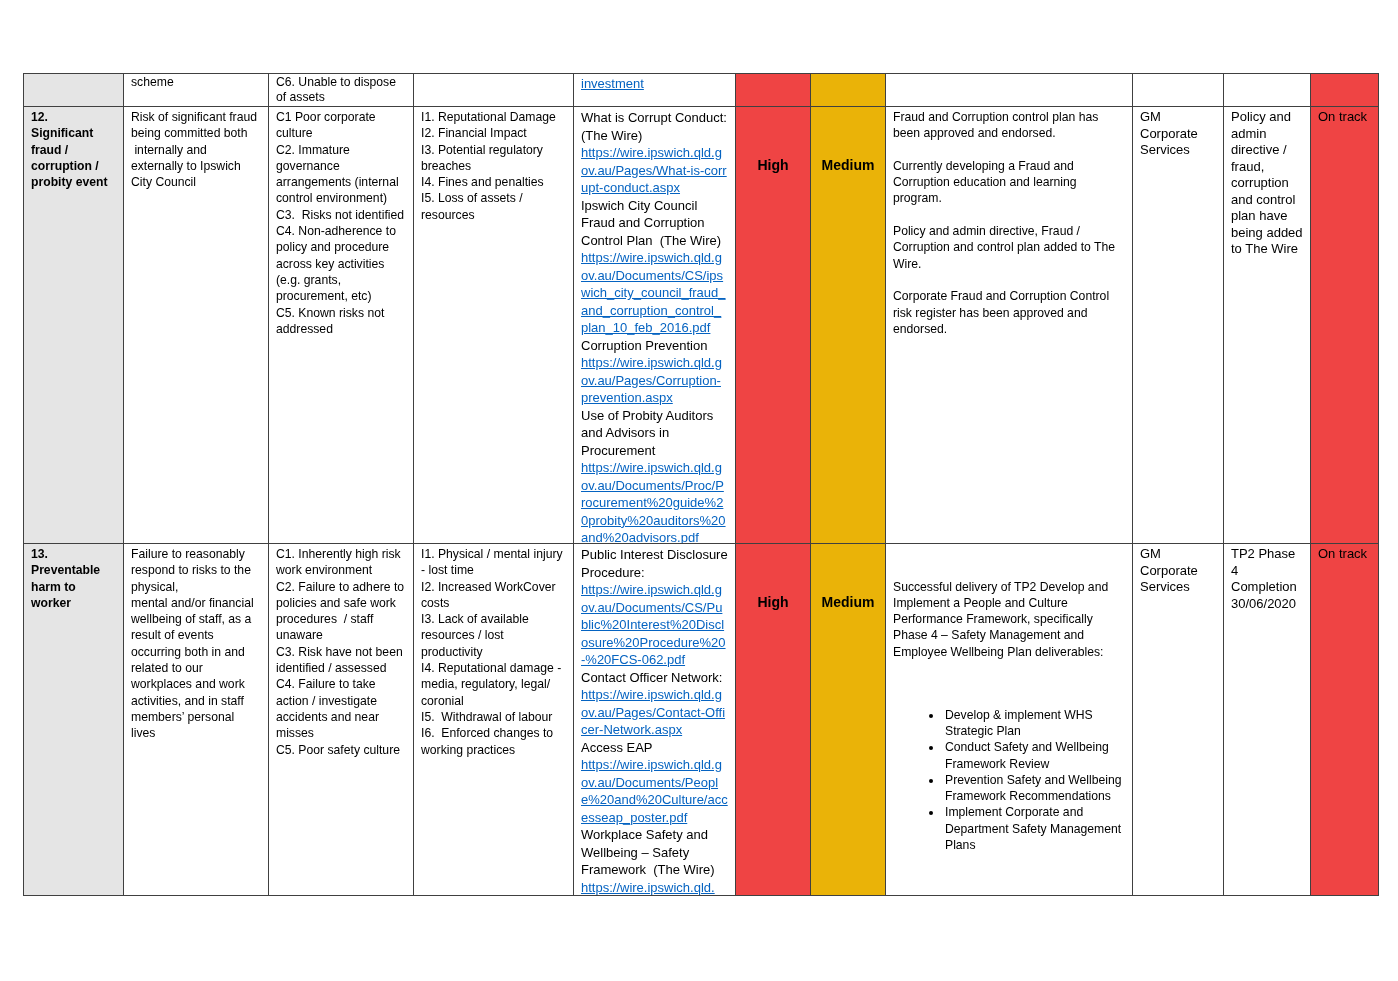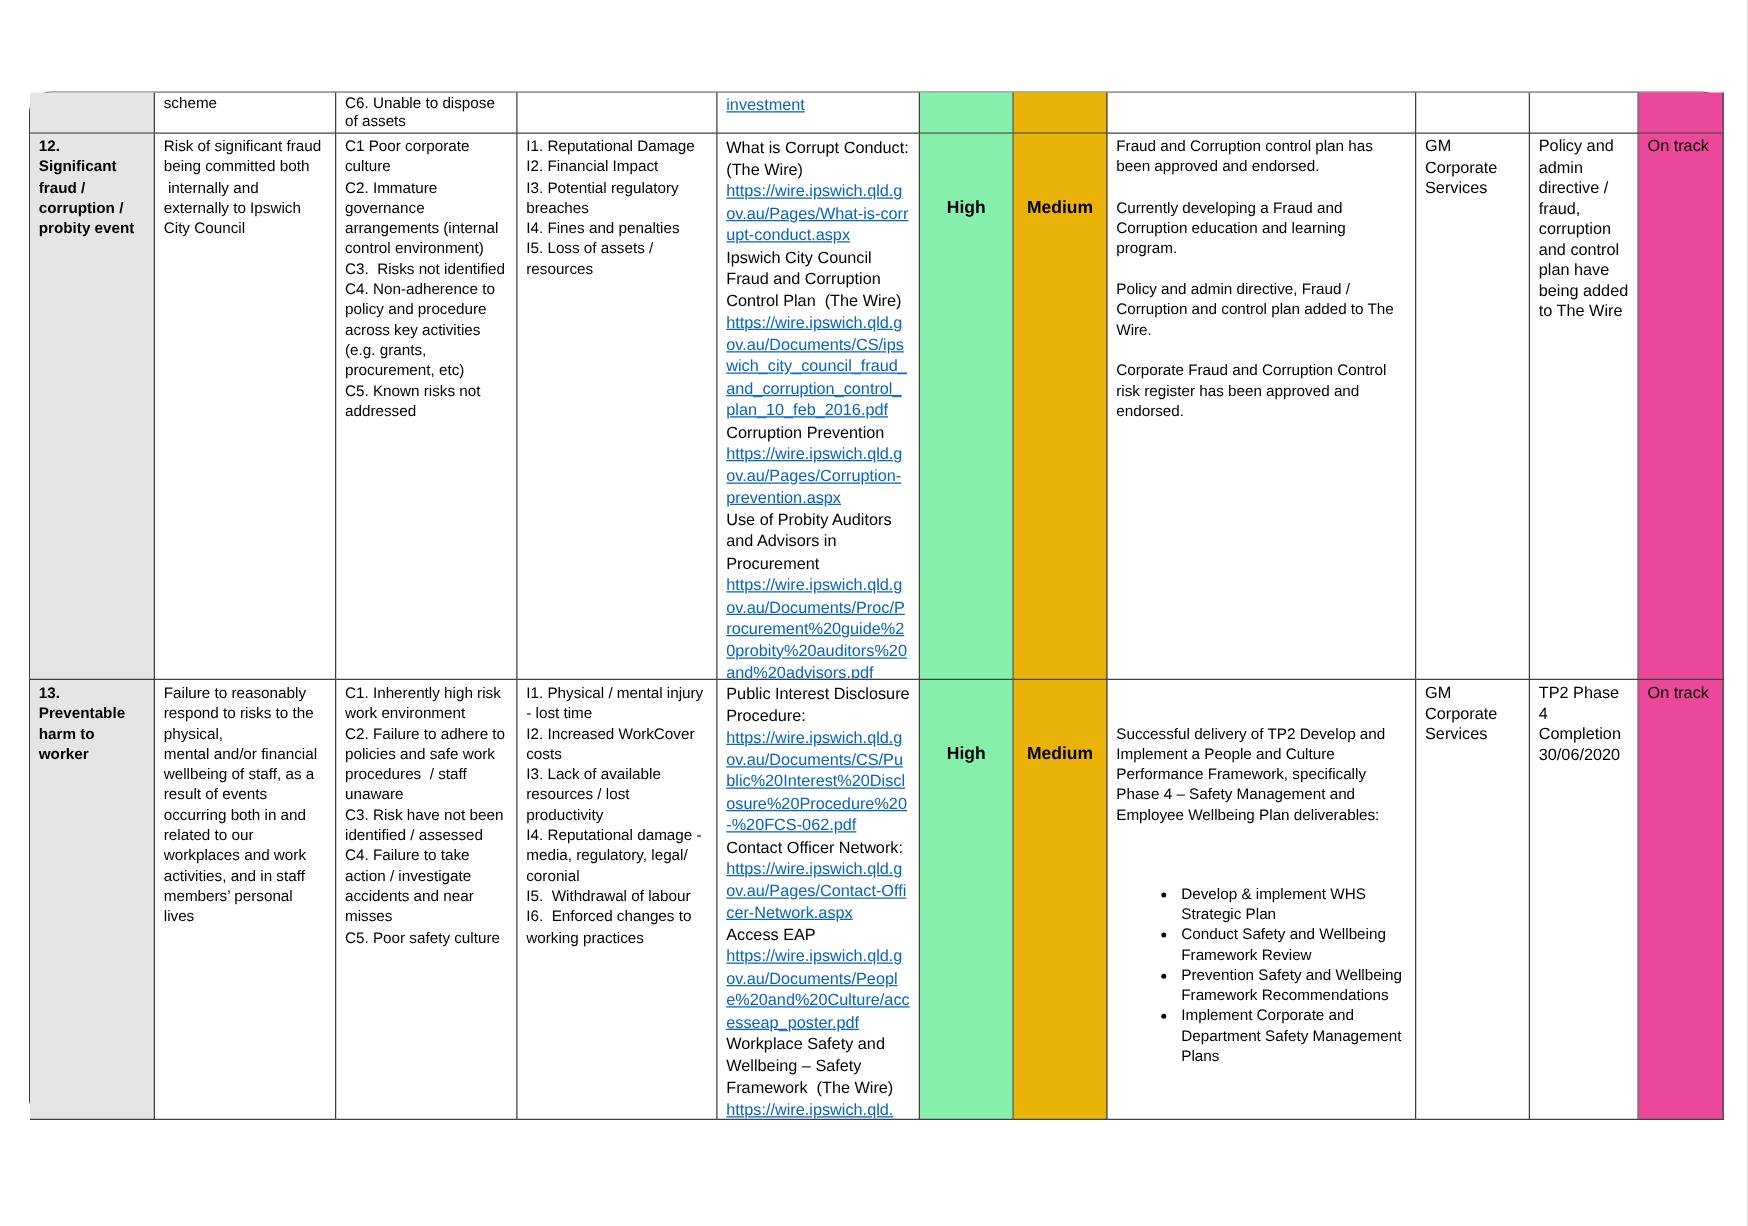--- a/index.html
+++ b/index.html
@@ -14,37 +14,36 @@
   }
   .grid {
     position: absolute;
     left: 23px;
     top: 73px;
     display: grid;
     grid-template-columns: 100px 145px 145px 160px 162px 75px 75px 247px 91px 87px 68px;
     grid-template-rows: 33px 437px 352px;
     border-top: 1px solid #404040;
     border-left: 1px solid #404040;
-    border-radius: 18px;
   }
   .cell {
     box-sizing: border-box;
     border-right: 1px solid #404040;
     border-bottom: 1px solid #404040;
     padding: 2px 7px;
     font-size: 12.2px;
     line-height: 16.3px;
     white-space: pre-wrap;
     overflow: hidden;
   }
   .row1 { line-height: 15px; padding-top: 1px; }
   .blue   { background: #e5e5e5; }
-  .orange { background: #86efac; }
+  .orange { background: #ef4444; }
   .yellow { background: #eab308; }
-  .green  { background: #ec4899; }
+  .green  { background: #ef4444; }
   .id-cell { font-weight: bold; padding-right: 4px; }
   .controls-cell { font-size: 13px; line-height: 17.5px; }
   .rating {
     text-align: center;
     font-weight: bold;
     font-size: 14px;
     padding-top: 50px;
   }
   .small-col { font-size: 13px; line-height: 16.5px; }
   .status-cell { font-size: 13px; line-height: 16.5px; }

